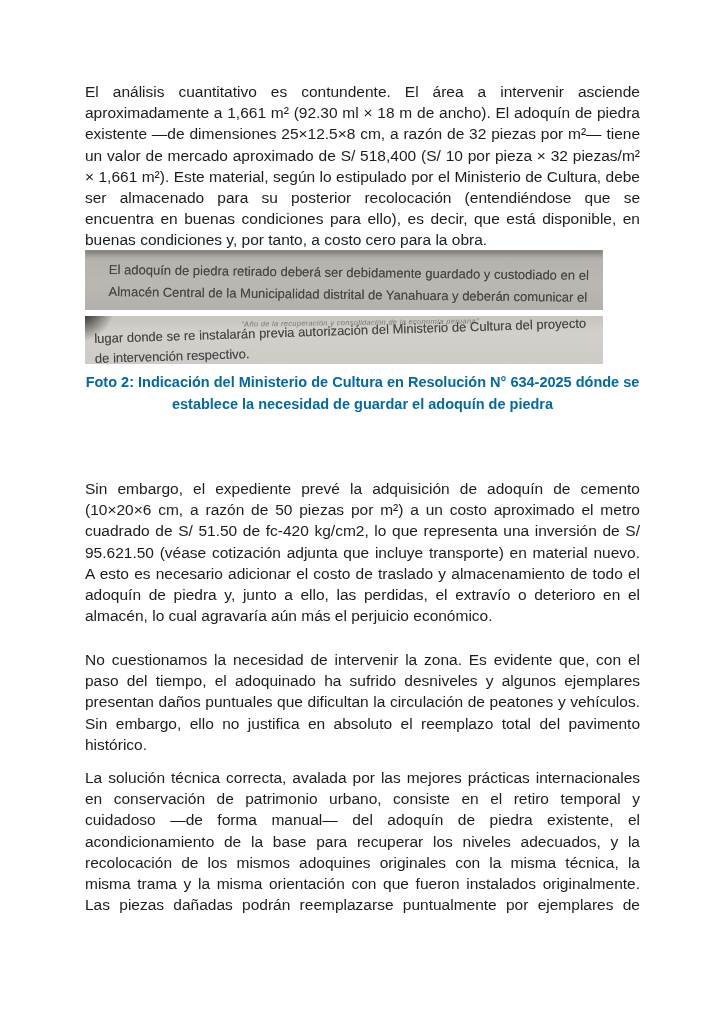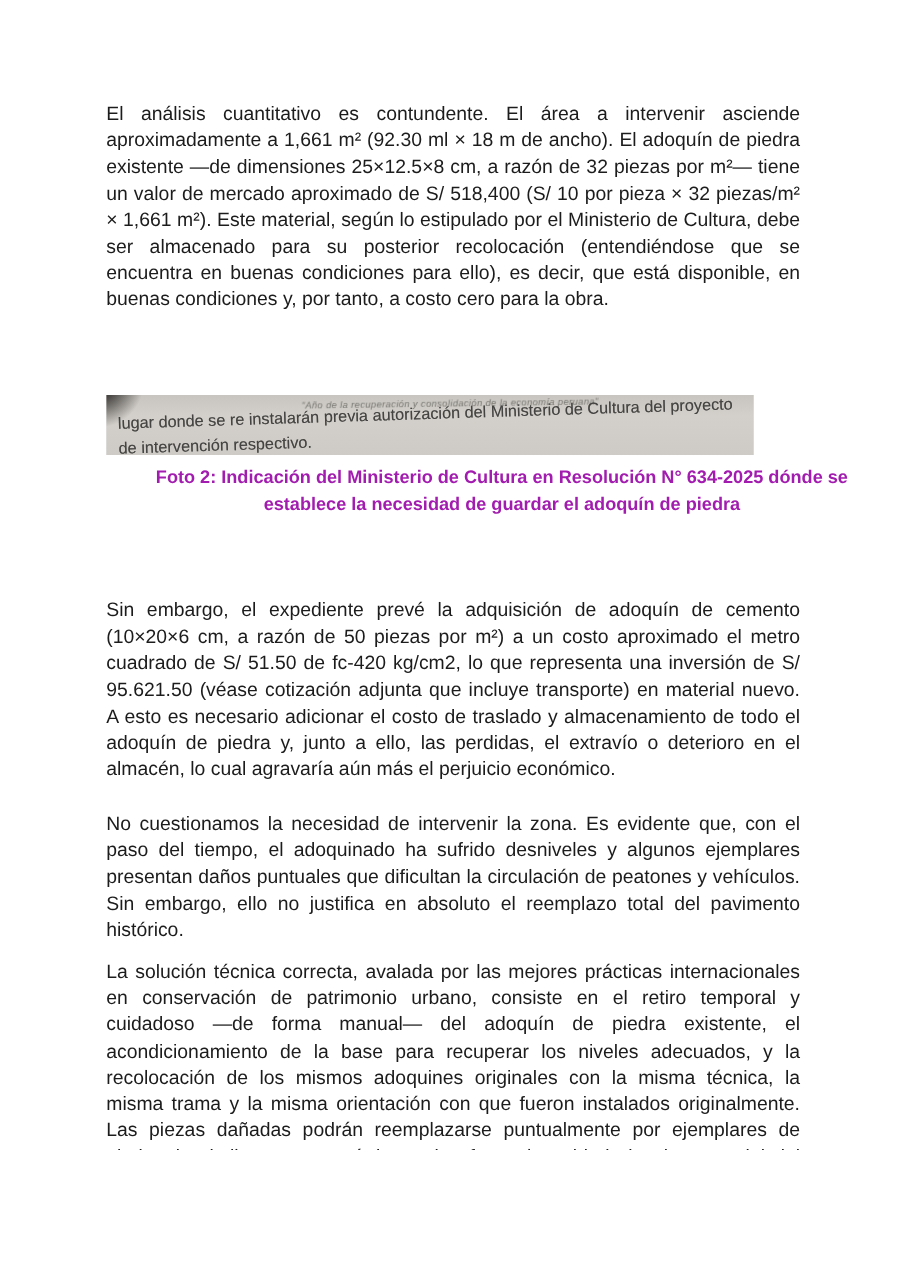--- a/index.html
+++ b/index.html
@@ -64,22 +64,21 @@
     transform:rotate(-1.8deg);
     transform-origin:left top;
     text-shadow:0 0 0.5px rgba(69,68,66,0.5);
   }
   .caption{
     top:372px;
     font-size:14.5px;
     font-weight:bold;
     line-height:21.5px;
     text-align:center;
-    color:#a21caf;
-    margin-left:39px;
+    color:#0369a1;
   }
   .heading{
     top:603px;
     font-size:15.5px;
     font-weight:bold;
     line-height:21.5px;
     text-align:left;
     color:#141414;
     text-decoration:underline;
     text-decoration-thickness:2px;
@@ -90,20 +89,24 @@
   .p3{top:649px;}
   .p4{top:767px;}
 </style>
 </head>
 <body>
 
 <div class="page">
 
   <p class="block body-text p1">El análisis cuantitativo es contundente. El área a intervenir asciende aproximadamente a 1,661 m² (92.30 ml × 18 m de ancho). El adoquín de piedra existente —de dimensiones 25×12.5×8 cm, a razón de 32 piezas por m²— tiene un valor de mercado aproximado de S/ 518,400 (S/ 10 por pieza × 32 piezas/m² × 1,661 m²). Este material, según lo estipulado por el Ministerio de Cultura, debe ser almacenado para su posterior recolocación (entendiéndose que se encuentra en buenas condiciones para ello), es decir, que está disponible, en buenas condiciones y, por tanto, a costo cero para la obra.</p>
 
+  <div class="scan scan-1">
+    <div class="scan1-topband"></div>
+    <div class="scan1-text">El adoquín de piedra retirado deberá ser debidamente guardado y custodiado en el Almacén Central de la Municipalidad distrital de Yanahuara y deberán comunicar el</div>
+  </div>
 
   <div class="scan scan-2">
     <div class="scan2-header">"Año de la recuperación y consolidación de la economía peruana"</div>
     <div class="scan2-text">lugar donde se re instalarán previa autorización del Ministerio de Cultura del proyecto de intervención respectivo.</div>
     <div class="scan2-corner"></div>
   </div>
 
   <p class="block caption">Foto 2: Indicación del Ministerio de Cultura en Resolución N° 634-2025 dónde se establece la necesidad de guardar el adoquín de piedra</p>
 
   <p class="block body-text p2">Sin embargo, el expediente prevé la adquisición de adoquín de cemento (10×20×6 cm, a razón de 50 piezas por m²) a un costo aproximado el metro cuadrado de S/ 51.50 de fc-420 kg/cm2, lo que representa una inversión de S/ 95.621.50 (véase cotización adjunta que incluye transporte) en material nuevo. A esto es necesario adicionar el costo de traslado y almacenamiento de todo el adoquín de piedra y, junto a ello, las perdidas, el extravío o deterioro en el almacén, lo cual agravaría aún más el perjuicio económico.</p>

